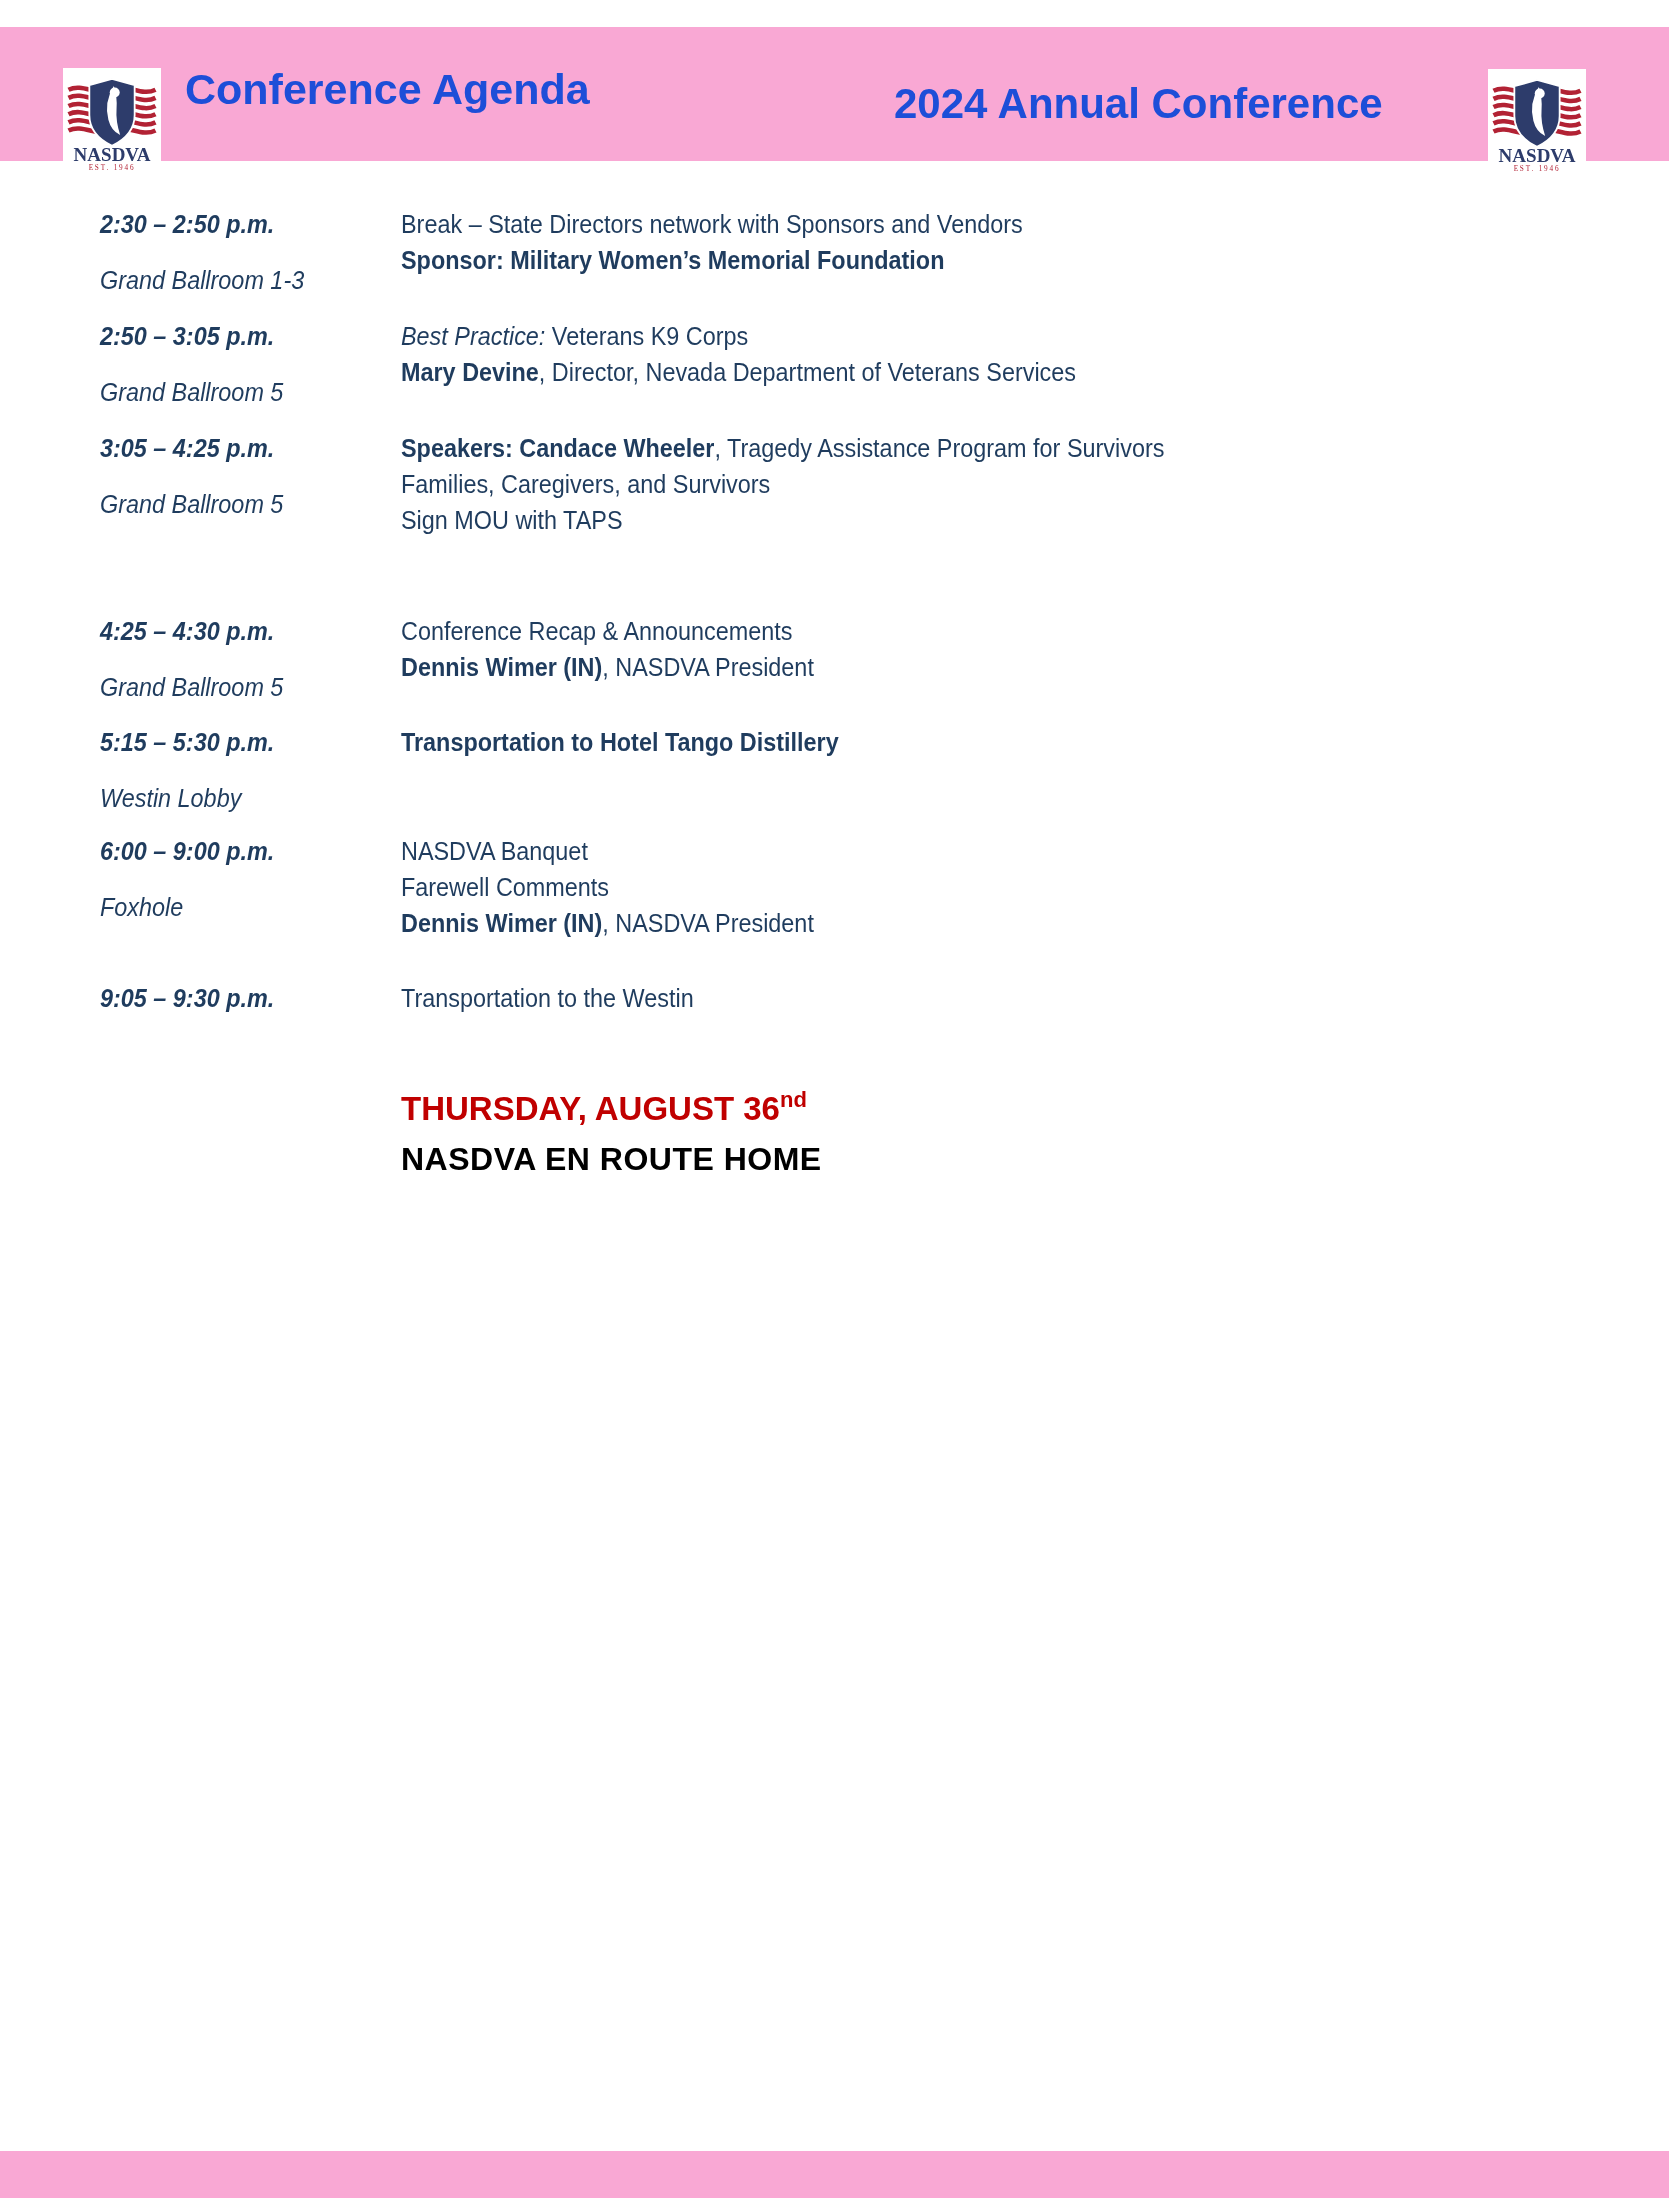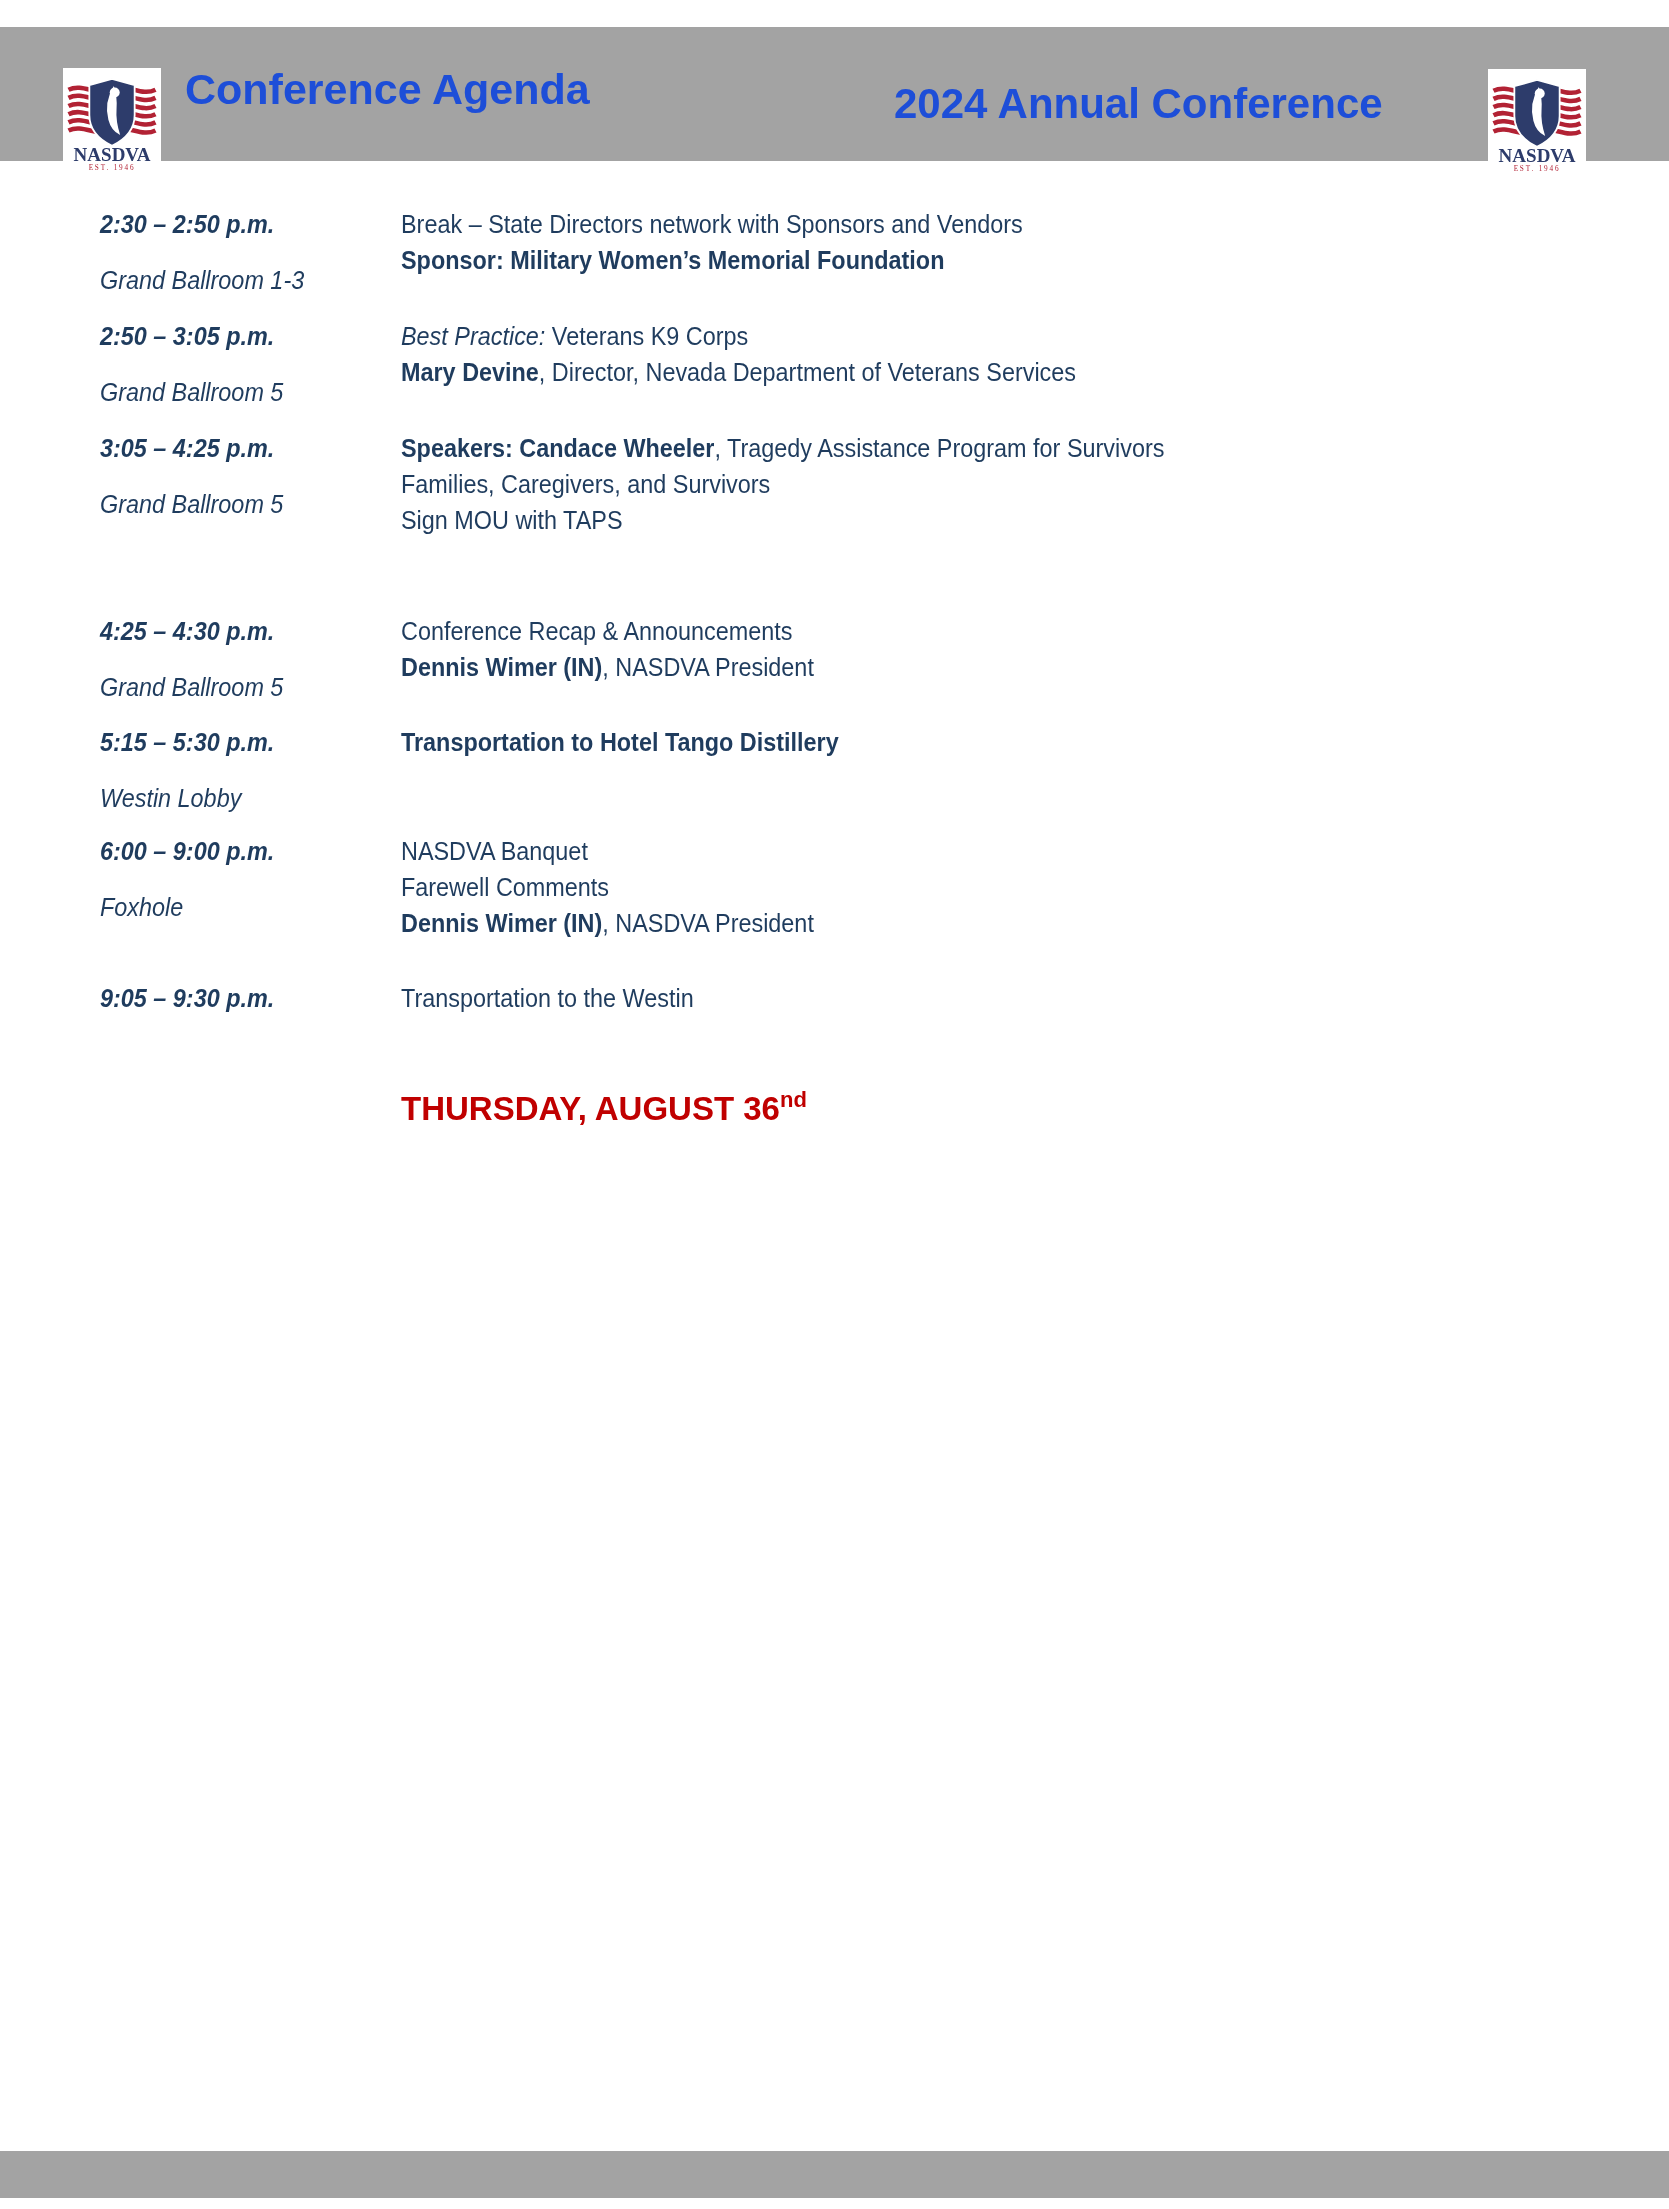--- a/index.html
+++ b/index.html
@@ -1,21 +1,21 @@
 <!DOCTYPE html>
 <html style="font-size:14.5px"><head>
 <meta charset="utf-8">
 <style>
   html,body{margin:0;padding:0;background:#ffffff;}
   #page{
     position:relative;width:1669px;height:2209px;background:#fff;
     font-family:"Liberation Sans",sans-serif;color:#1F3C5E;overflow:hidden;
   }
   
-  .band{position:absolute;left:0;width:1669px;background:#a3a3a3;}
+  .band{position:absolute;left:0;width:1669px;background:#f9a8d4;}
   #header-band{top:27px;height:134px;}
   #footer-band{top:2151px;height:47px;}
   .header-title{
     position:absolute;font-weight:bold;color:#1d4ed8;font-size:43px;
     white-space:nowrap;letter-spacing:0px;
   }
   #title-left{left:185px;top:65px;}
   #title-right{left:894px;top:80px;font-size:42px;}
   .logo{position:absolute;width:98px;height:106px;background:#fff;}
   #logo-left{left:63px;top:41px;}
@@ -164,17 +164,18 @@
       <div class="tcol">
         <div class="line time"><span class="c">9:05 – 9:30 p.m.</span></div>
       </div>
       <div class="dcol">
         <div class="line"><span class="c"><span>Transportation to the Westin</span></span></div>
       </div>
     </div>
   </div>
 
   <div id="closing-day"><span>THURSDAY, AUGUST 36</span><span class="sup">nd</span></div>
+  <div id="closing-note">NASDVA EN ROUTE HOME</div>
 
   <div id="footer-band" class="band"></div>
 
 </div>
 
 
 </body></html>

